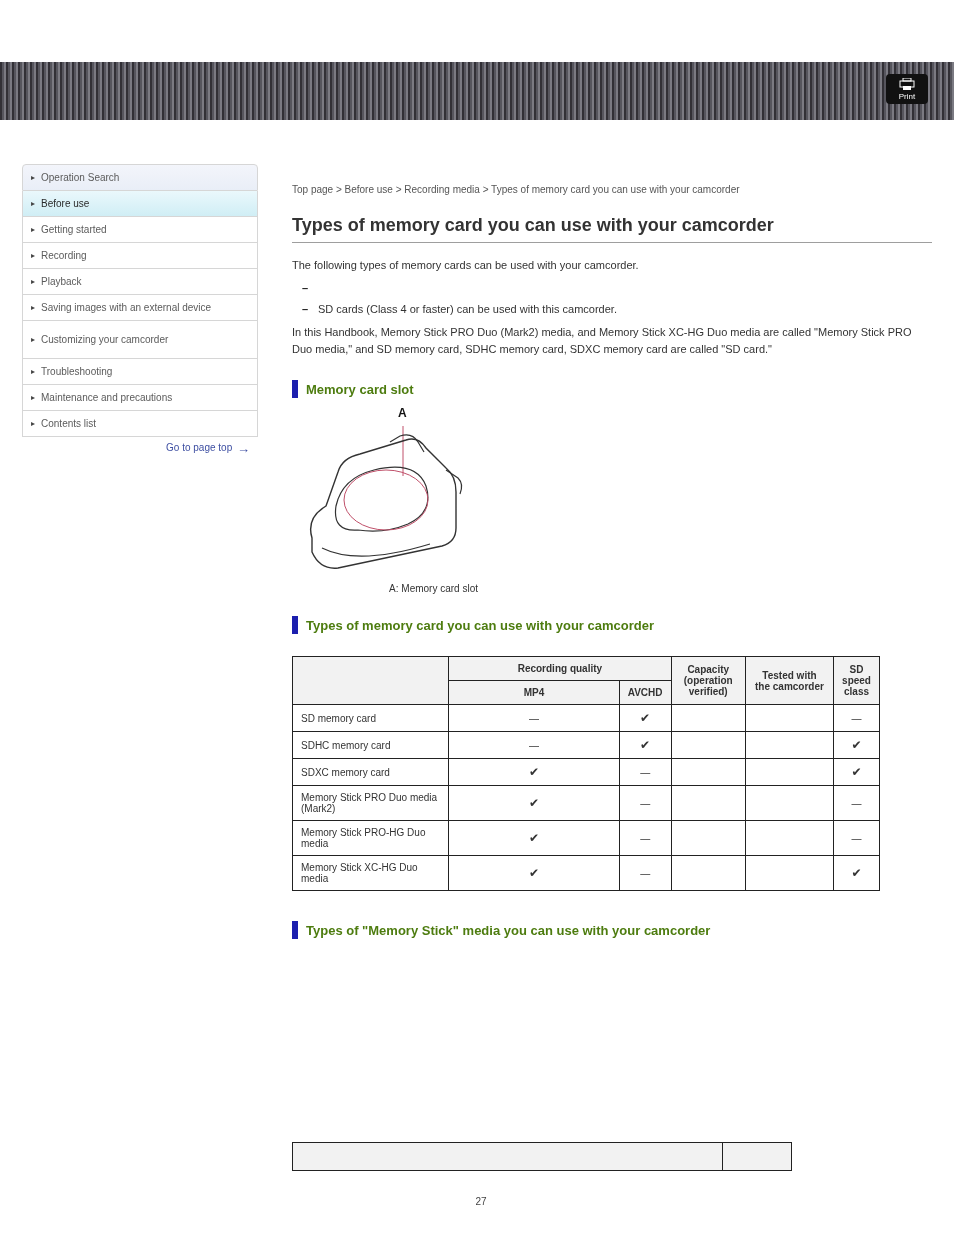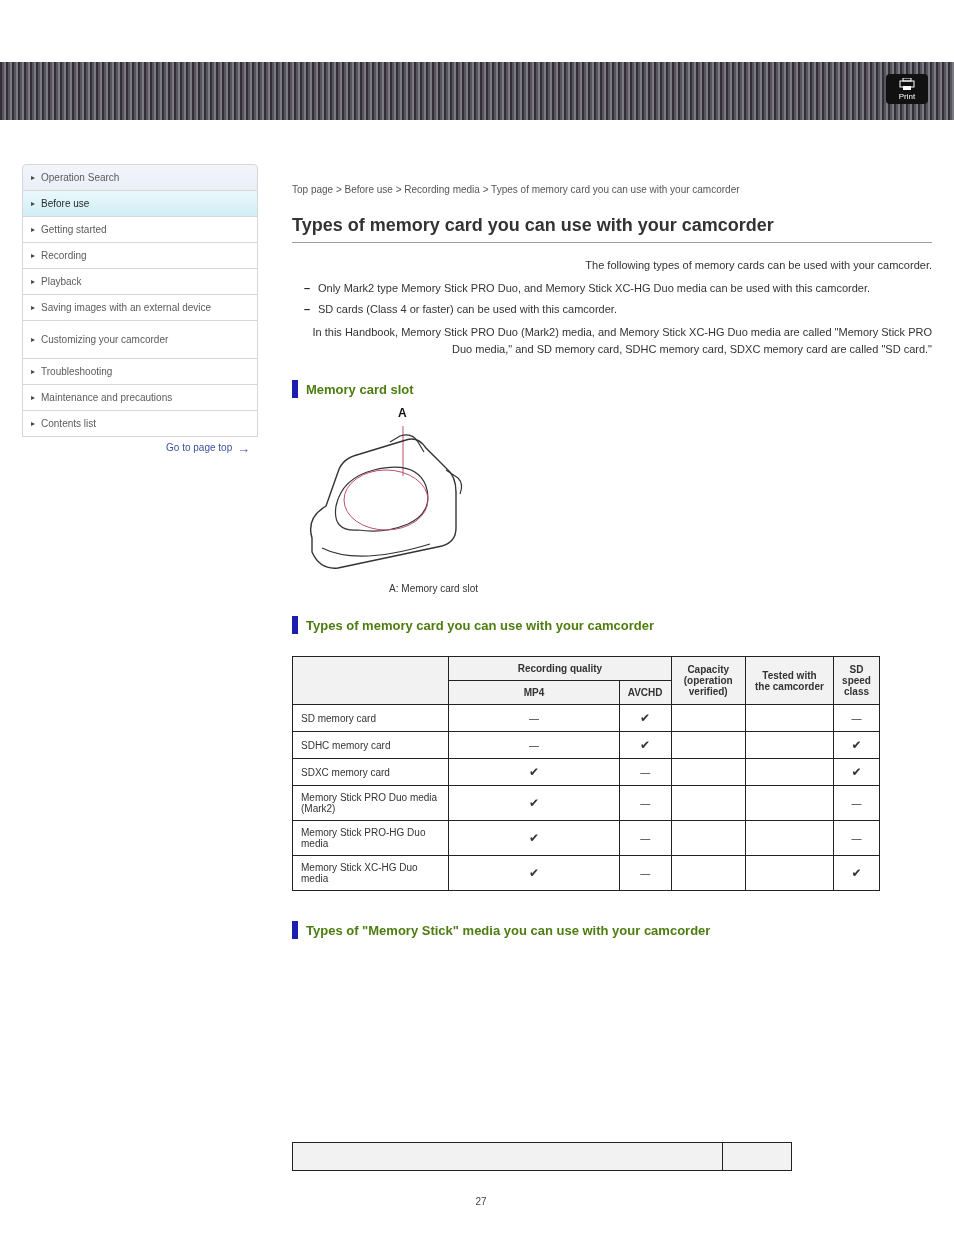--- a/index.html
+++ b/index.html
@@ -117,21 +117,21 @@
     font-size: 18px;
     font-weight: 600;
     color: #333;
     margin-bottom: 6px;
   }
   hr.rule {
     border: none;
     border-top: 1px solid #9e9e9e;
     margin-bottom: 14px;
   }
-  .body-text { font-size: 11px; line-height: 1.55; color: #333; text-align: right; }
+  .body-text { font-size: 11px; line-height: 1.55; color: #333; }
   .body-text p { margin: 6px 0; }
   .bulleted { padding-left: 10px; }
   .bulleted .row { display:flex; gap:8px; margin: 4px 0; }
   .bulleted .dash { width: 8px; font-weight: bold; color:#222; }
   .section-head {
     display: flex;
     align-items: center;
     gap: 8px;
     margin: 22px 0 8px 0;
   }
@@ -256,21 +256,20 @@
 <div class="content">
   <div class="breadcrumb">Top page &gt; Before use &gt; Recording media &gt; Types of memory card you can use with your camcorder</div>
   <h1 class="page-title">Types of memory card you can use with your camcorder</h1>
   <hr class="rule">
 
   <div class="body-text">
     <p>The following types of memory cards can be used with your camcorder.</p>
     <div class="bulleted">
       <div class="row">
           <span class="dash">–</span>
-          <span>Only Mark2 type Memory Stick PRO Duo, and Memory Stick XC-HG Duo media can be used with this camcorder.</span>
         </div>
       <div class="row">
           <span class="dash">–</span>
           <span>SD cards (Class 4 or faster) can be used with this camcorder.</span>
         </div>
     </div>
     <p>In this Handbook, Memory Stick PRO Duo (Mark2) media, and Memory Stick XC-HG Duo media are called "Memory Stick PRO Duo media," and SD memory card, SDHC memory card, SDXC memory card are called "SD card."</p>
   </div>
 
   <div class="section-head">

